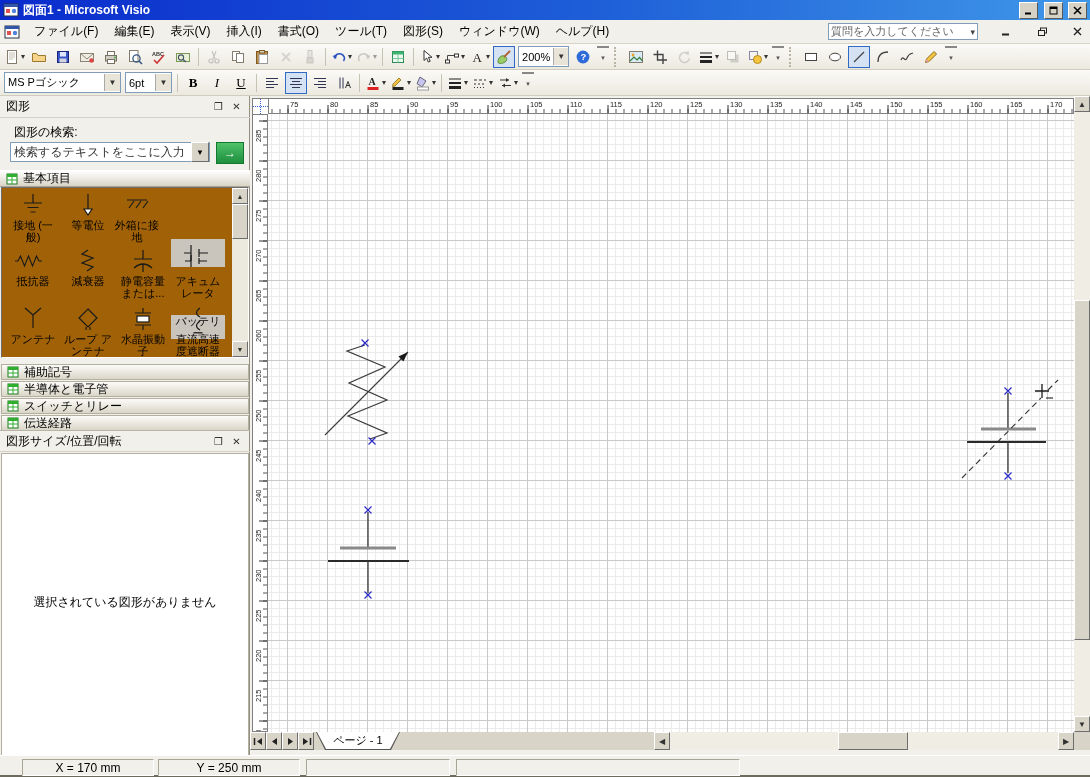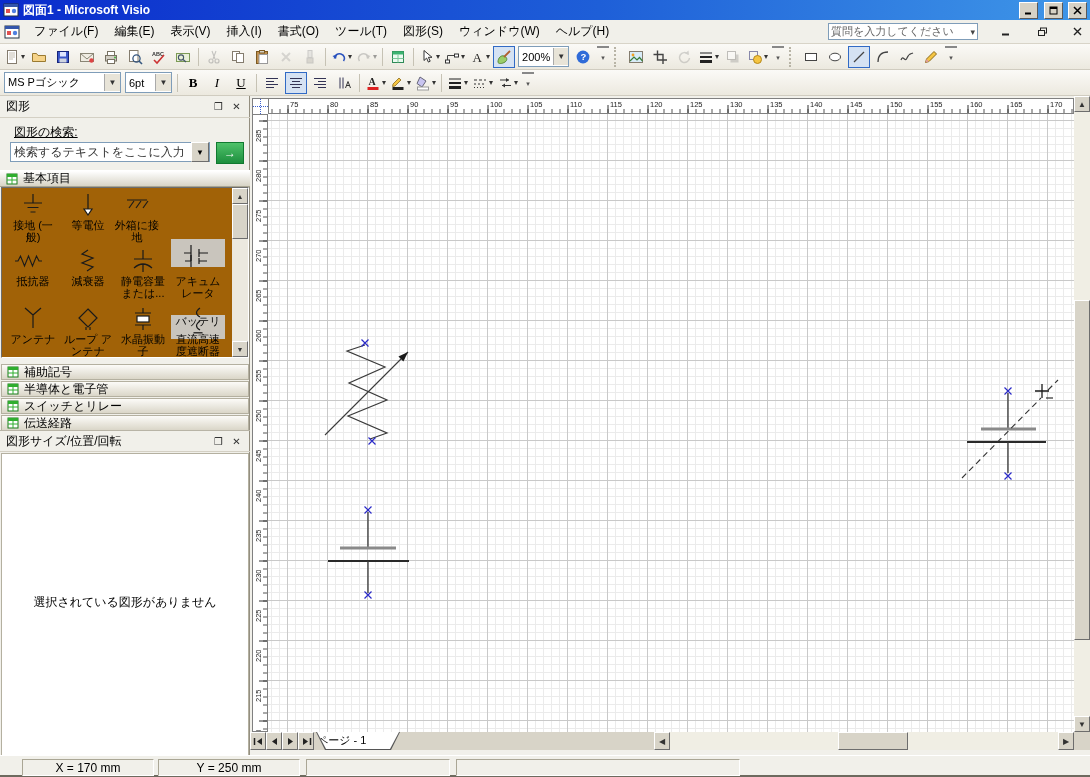--- a/index.html
+++ b/index.html
@@ -44,21 +44,21 @@
   .tmore{display:inline-flex;flex-direction:column;align-items:center;justify-content:center;width:12px;height:20px;
          font-size:7px;color:#555;border-top:2px solid #888;margin:0 2px;}
   
   .leftpanel{position:absolute;left:0;top:96px;width:250px;height:659px;background:#f1f0ea;
      border-right:1px solid #948f80;box-sizing:border-box;}
   .phead{position:absolute;left:0;width:250px;height:22px;display:flex;align-items:center;
      padding:0 6px;box-sizing:border-box;border-bottom:1px solid #d4d0c4;}
   .phead .ptitle{flex:1;}
   .pbtn{width:15px;height:14px;display:inline-flex;align-items:center;justify-content:center;
      font-size:10px;color:#333;margin-left:3px;}
-  .slabelrow{position:absolute;left:14px;top:28px;font-size:12px;text-decoration:underline;}
+  .slabelrow{position:absolute;left:14px;top:28px;font-size:12px;}
   .scombo{position:absolute;left:10px;top:46px;width:200px;height:20px;background:#fff;
      border:1px solid #7f9db9;display:flex;align-items:center;box-sizing:border-box;}
   .scombo .stext{flex:1;font-size:12px;color:#333;padding-left:3px;white-space:nowrap;overflow:hidden;}
   .scombo .sarr{width:16px;height:18px;background:#d8d4c8;border:1px solid;border-color:#fff #6d6d6d #6d6d6d #fff;
      display:flex;align-items:center;justify-content:center;font-size:8px;}
   .sgo{position:absolute;left:216px;top:46px;width:26px;height:20px;
      background:linear-gradient(#4fc26a,#1d8f3e);border:1px solid #117a30;color:#fff;
      display:flex;align-items:center;justify-content:center;font-weight:bold;}
   .stencilbar{position:absolute;left:0;width:250px;height:17px;
      background:linear-gradient(#ffffff,#d8d4c6);border-top:1px solid #fff;border-bottom:1px solid #a9a592;
@@ -102,21 +102,21 @@
      justify-content:center;font-size:8px;color:#333;}
   .vsthumb{position:absolute;left:0;top:204px;width:16px;height:340px;background:#d8d4c8;border:1px solid;
      border-color:#fff #6d6d6d #6d6d6d #fff;box-sizing:border-box;}
   .bottomrow{position:absolute;left:0;top:636px;width:840px;height:18px;background:#d8d4c8;}
   .navbtn{position:absolute;top:0;width:16px;height:18px;background:#d8d4c8;border:1px solid;
      border-color:#fff #6d6d6d #6d6d6d #fff;box-sizing:border-box;display:flex;align-items:center;justify-content:center;}
   .tabouter{position:absolute;left:66px;top:0;width:84px;height:18px;background:#555;
      clip-path:polygon(0 0,100% 0,calc(100% - 9px) 100%,9px 100%);}
   .tabinner{position:absolute;left:1px;top:0;width:82px;height:17px;background:#fff;
      clip-path:polygon(0 0,100% 0,calc(100% - 9px) 100%,9px 100%);
-     display:flex;align-items:center;justify-content:flex-start;font-size:11px;}
+     display:flex;align-items:center;justify-content:center;font-size:11px;}
   .hstrack{position:absolute;left:420px;top:0;width:388px;height:18px;background:#f0eee4;}
   .hsbtn{position:absolute;top:0;width:16px;height:18px;background:#d8d4c8;border:1px solid;
      border-color:#fff #6d6d6d #6d6d6d #fff;box-sizing:border-box;display:flex;align-items:center;
      justify-content:center;font-size:8px;color:#333;}
   .hsthumb{position:absolute;left:588px;top:0;width:70px;height:18px;background:#d8d4c8;border:1px solid;
      border-color:#fff #6d6d6d #6d6d6d #fff;box-sizing:border-box;}
   .scorner{position:absolute;left:824px;top:636px;width:16px;height:18px;background:#d8d4c8;}
   
   .statusbar{position:absolute;left:0;top:755px;width:1090px;height:22px;background:#f1f0ea;
      border-top:1px solid #fff;box-sizing:border-box;border-bottom:2px solid #6d6a5e;}

